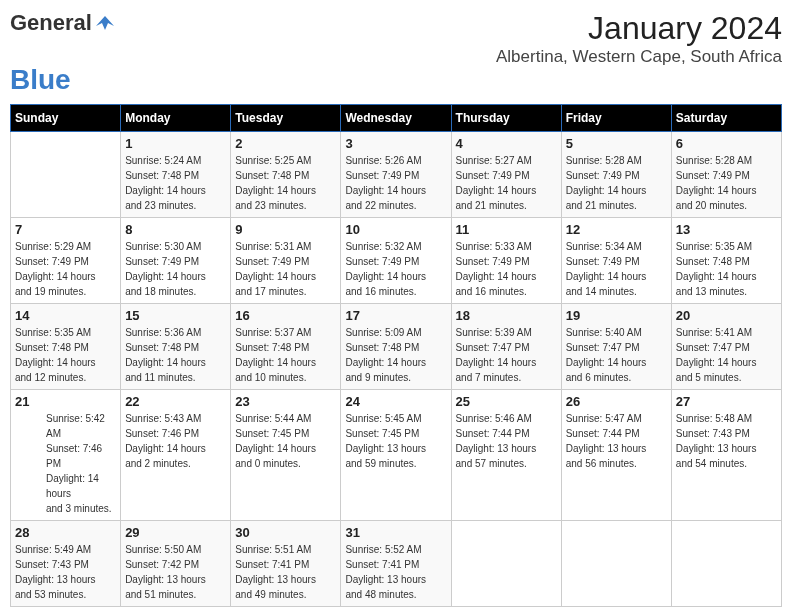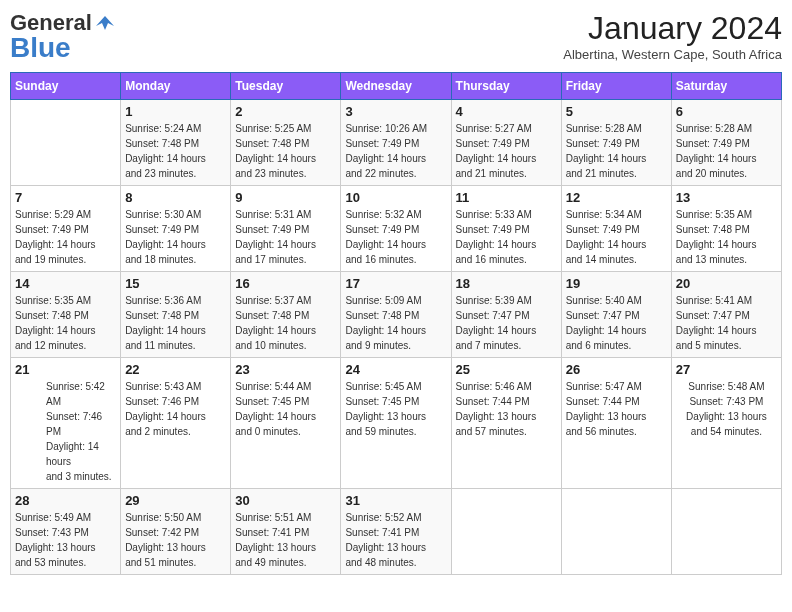--- a/index.html
+++ b/index.html
@@ -13,39 +13,40 @@
     .header {
       display: flex;
       justify-content: space-between;
       align-items: flex-start;
       margin-bottom: 8px;
     }
     .logo {
       display: flex;
       flex-direction: column;
       align-items: flex-start;
+      gap: 32px;
     }
     .logo-line1 { display: flex; align-items: center; gap: 2px; }
     .title-block { text-align: right; }
     .month-title {
       font-size: 32px;
       font-weight: normal;
       color: #222;
     }
     .location {
-      font-size: 13px;
+      font-size: 17px;
       color: #444;
     }
     table {
       width: 100%;
       border-collapse: collapse;
       table-layout: fixed;
     }
     thead tr th {
-      background: #8b5cf6;
+      background: #000000;
       color: #fff;
       font-size: 12px;
       font-weight: bold;
       padding: 6px 4px;
       text-align: left;
       border: 1px solid #2a6ab8;
     }
     tbody tr td {
       border: 1px solid #ccc;
       vertical-align: top;
@@ -113,21 +114,21 @@
         </td>
         <td>
           <span class="day-num">2</span>
           <div class="day-info" style="white-space: pre-line;">Sunrise: 5:25 AM
 Sunset: 7:48 PM
 Daylight: 14 hours
 and 23 minutes.</div>
         </td>
         <td>
           <span class="day-num">3</span>
-          <div class="day-info" style="white-space: pre-line;">Sunrise: 10:26 AM
+          <div class="day-info" style="white-space: pre-line;">Sunrise: 5:26 AM
 Sunset: 7:49 PM
 Daylight: 14 hours
 and 22 minutes.</div>
         </td>
         <td>
           <span class="day-num">4</span>
           <div class="day-info" style="white-space: pre-line;">Sunrise: 5:27 AM
 Sunset: 7:49 PM
 Daylight: 14 hours
 and 21 minutes.</div>
@@ -287,21 +288,21 @@
         </td>
         <td>
           <span class="day-num">26</span>
           <div class="day-info" style="white-space: pre-line;">Sunrise: 5:47 AM
 Sunset: 7:44 PM
 Daylight: 13 hours
 and 56 minutes.</div>
         </td>
         <td>
           <span class="day-num">27</span>
-          <div class="day-info" style="white-space: pre-line; text-align: center;">Sunrise: 5:48 AM
+          <div class="day-info" style="white-space: pre-line;">Sunrise: 5:48 AM
 Sunset: 7:43 PM
 Daylight: 13 hours
 and 54 minutes.</div>
         </td>
       </tr>
       <tr>
         <td>
           <span class="day-num">28</span>
           <div class="day-info" style="white-space: pre-line;">Sunrise: 5:49 AM
 Sunset: 7:43 PM

